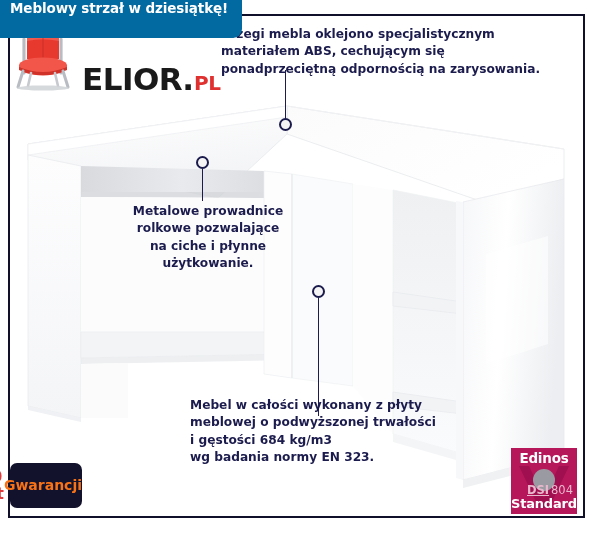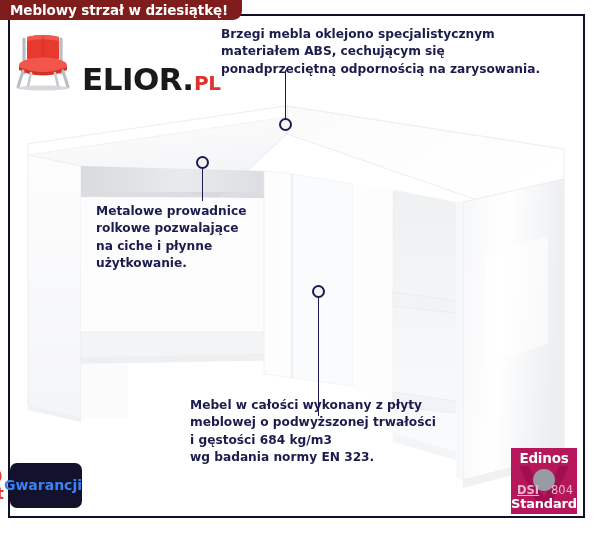--- a/index.html
+++ b/index.html
@@ -25,26 +25,26 @@
     border: 2px solid #10102a;
     box-sizing: border-box;
     background: #ffffff;
   }
 
   
   #ribbon {
     position: absolute;
     left: 0px;
     top: 0px;
-    height: 20px;
+    height: 38px;
     padding: 0 14px 0 10px;
-    background: #7f1d1d;
+    background: #0369a1;
     border-radius: 0 0 9px 0;
     display: flex;
-    align-items: center;
+    align-items: flex-start;
     z-index: 9;
   }
   #ribbon .ribbon-text {
     color: #ffffff;
     font-size: 13.5px;
     font-weight: bold;
     letter-spacing: -0.1px;
     white-space: nowrap;
   }
 
@@ -96,21 +96,21 @@
   .annot {
     position: absolute;
     color: #1b1b4d;
     font-size: 12.2px;
     font-weight: bold;
     line-height: 1.42;
     white-space: pre-line;
     z-index: 7;
   }
   #annot-abs   { left: 221px; top: 26px;  width: 360px; }
-  #annot-rails { left: 96px;  top: 203px; width: 200px; }
+  #annot-rails { left: 108px;  top: 203px; width: 200px; text-align: center; }
   #annot-board { left: 190px; top: 397px; width: 290px; }
 
   
   .leader {
     position: absolute;
     background: #1b1b4d;
     width: 1.4px;
     z-index: 6;
   }
   .marker {
@@ -148,21 +148,21 @@
     justify-content: flex-end;
     z-index: 8;
   }
   #badge-warranty .w-top {
     color: #e23b3b;
     font-size: 15.5px;
     font-weight: bold;
     line-height: 1.05;
   }
   #badge-warranty .w-bot {
-    color: #3b82f6;
+    color: #f97316;
     font-size: 14px;
     font-weight: bold;
     line-height: 1.1;
   }
 
   #badge-edinos {
     position: absolute;
     left: 511px;
     top: 448px;
     width: 66px;
@@ -176,21 +176,21 @@
     left: 0; right: 0;
     top: 2px;
     text-align: center;
     color: #ffffff;
     font-size: 13.5px;
     font-weight: bold;
     letter-spacing: -0.2px;
   }
   #badge-edinos .e-dsi {
     position: absolute;
-    left: 6px;
+    left: 16px;
     top: 35px;
     color: #e8b8cc;
     font-size: 11.5px;
     font-weight: bold;
     text-decoration: underline;
   }
   #badge-edinos .e-num {
     position: absolute;
     right: 4px;
     top: 35px;

